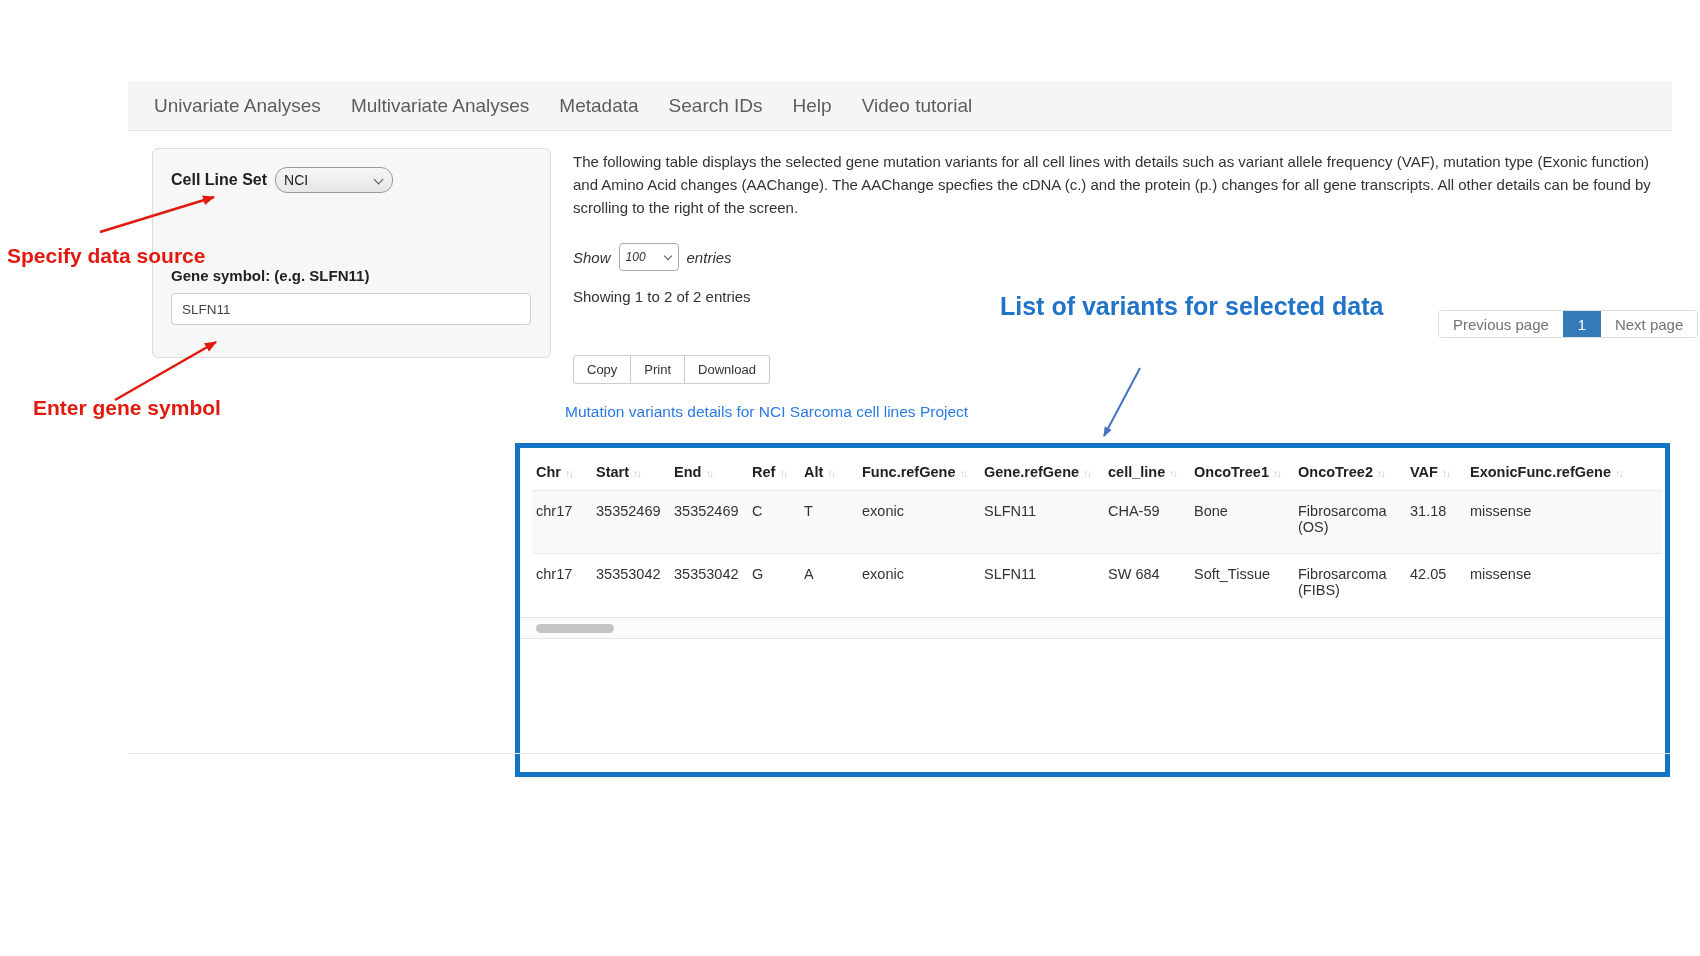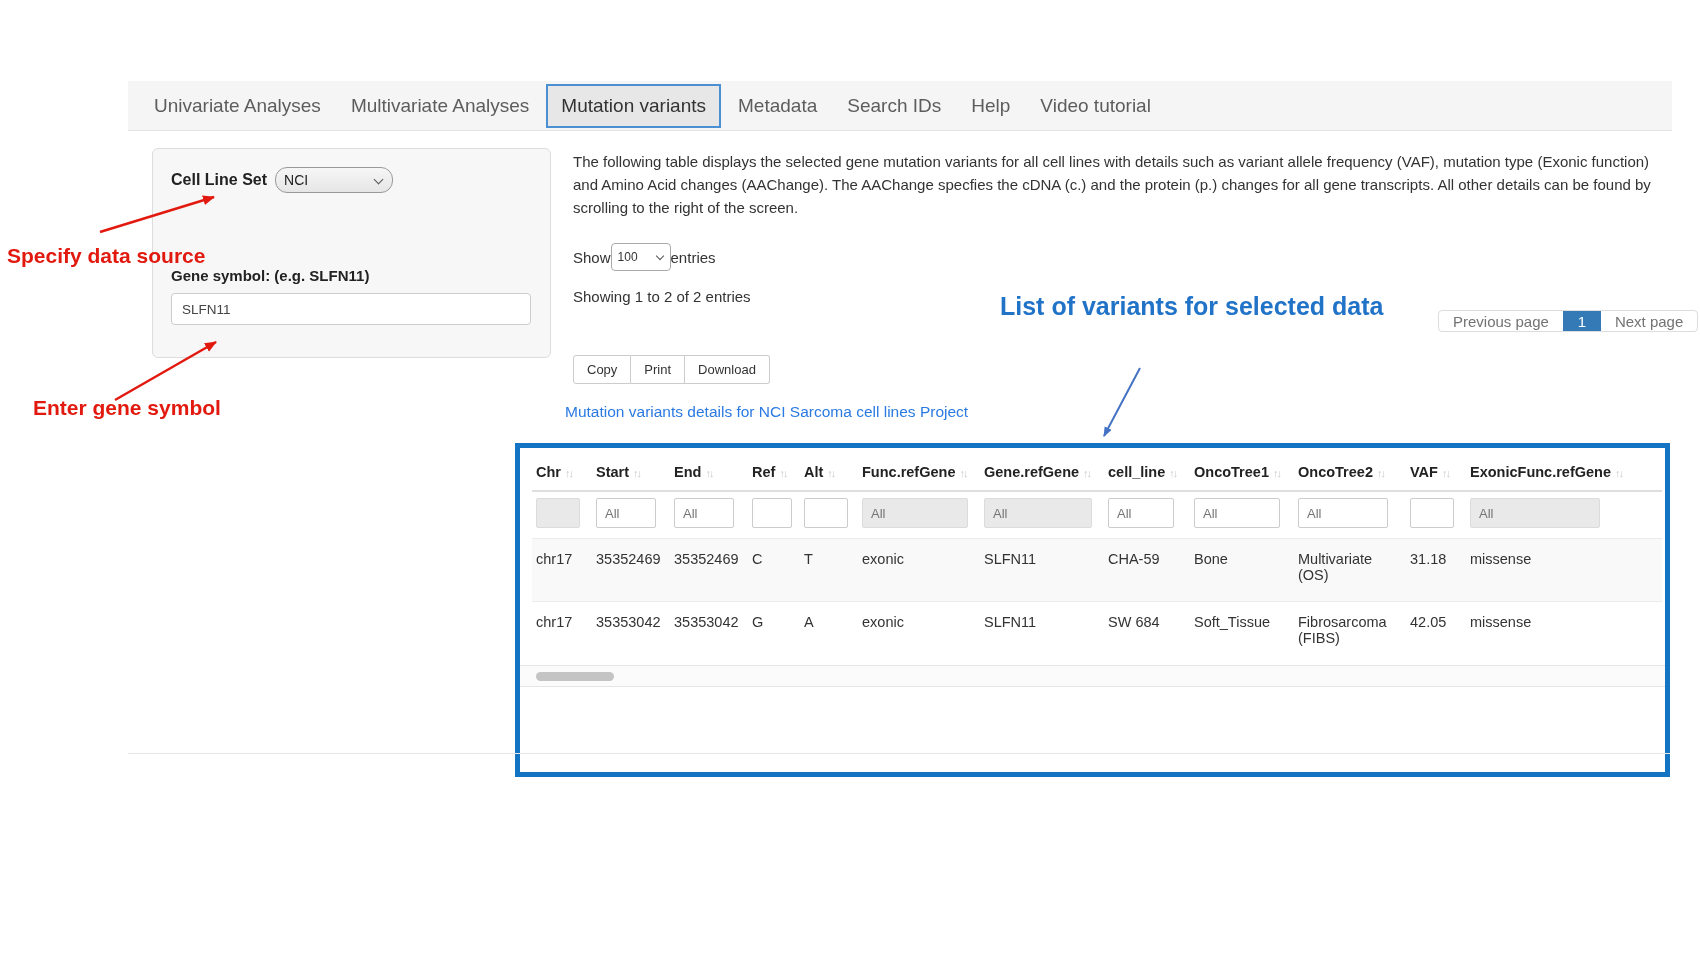--- a/index.html
+++ b/index.html
@@ -33,38 +33,38 @@
   
   .red-note { position:absolute; font-weight:bold; font-size:21px; color:#e2190f; white-space:nowrap; }
   .blue-note { position:absolute; left:1000px; top:288px; font-weight:bold; font-size:25px;
     line-height:36px; color:#2173c8; white-space:nowrap; }
   .overlay { position:absolute; left:0; top:0; width:1700px; height:956px; pointer-events:none; z-index:5; }
 
   
   .desc { position:absolute; left:573px; top:150px; width:1085px; font-size:15px;
     line-height:23px; color:#333; }
   .show-row { position:absolute; left:573px; top:243px; display:flex; align-items:center;
-    font-size:15px; color:#333; }
+    gap:8px; font-size:15px; color:#333;font-style:italic; }
   .mini-select { position:relative; width:60px; height:28px; border:1px solid #aaa; border-radius:4px;
     background:#fff; font-size:12px; color:#333; display:flex; align-items:center;
     padding:0 6px; cursor:pointer;text-align:right; }
   .mini-select .chev { position:absolute; right:7px; top:9px; width:6px; height:6px;
     border-right:1.5px solid #555; border-bottom:1.5px solid #555; transform:rotate(45deg); }
   .showing { position:absolute; left:573px; top:288px; font-size:15px; color:#333; }
   .btn-group { position:absolute; left:573px; top:355px; display:flex; }
   .btn { height:29px; background:#fff; border:1px solid #ccc; font-size:13px; color:#333;
     padding:0 13px; display:flex; align-items:center; cursor:pointer; }
   .btn + .btn { border-left:none; }
   .btn:first-child { border-radius:3px 0 0 3px; }
   .btn:last-child { border-radius:0 3px 3px 0; }
   .table-link { position:absolute; left:565px; top:403px; font-size:15.5px; font-weight:500;
     color:#2a7ae2; cursor:pointer; }
 
   
-  .pagination { position:absolute; left:1438px; top:310px; height:22px; display:flex;
+  .pagination { position:absolute; left:1438px; top:310px; height:28px; display:flex;
     border:1px solid #ddd; border-radius:4px; overflow:hidden; background:#fff; }
   .page-item { font-size:15px; color:#737373; padding:0 14px; display:flex; align-items:center;
     cursor:pointer; white-space:nowrap; }
   .page-item.current { background:#337ab7; color:#fff; width:38px; justify-content:center; padding:0; }
 
   
   .tablebox { position:absolute; left:515px; top:443px; width:1155px; height:334px;
     border:5px solid #1474c4; background:#fff; z-index:2; }
   table.grid { border-collapse:collapse; table-layout:fixed; margin-left:12px; width:1130px; }
   .c0{width:60px}.c1{width:78px}.c2{width:78px}.c3{width:52px}.c4{width:58px}.c5{width:122px}
@@ -90,21 +90,20 @@
     background:#e7e7e7; z-index:3; }
 </style>
 </head>
 <body>
 
 <div id="page">
 
   <div class="navbar">
     <span class="nav-tab">Univariate Analyses</span>
     <span class="nav-tab">Multivariate Analyses</span>
-    <span class="nav-tab active">Mutation variants</span>
     <span class="nav-tab">Metadata</span>
     <span class="nav-tab">Search IDs</span>
     <span class="nav-tab">Help</span>
     <span class="nav-tab">Video tutorial</span>
   </div>
 
   <div class="panel">
     <div class="cls-row">
       <span class="cls-label">Cell Line Set</span>
       <div class="select-box">
@@ -160,47 +159,33 @@
           <th class="c3"><span>Ref</span><span class="sort">↑↓</span></th>
           <th class="c4"><span>Alt</span><span class="sort">↑↓</span></th>
           <th class="c5"><span>Func.refGene</span><span class="sort">↑↓</span></th>
           <th class="c6"><span>Gene.refGene</span><span class="sort">↑↓</span></th>
           <th class="c7"><span>cell_line</span><span class="sort">↑↓</span></th>
           <th class="c8"><span>OncoTree1</span><span class="sort">↑↓</span></th>
           <th class="c9"><span>OncoTree2</span><span class="sort">↑↓</span></th>
           <th class="c10"><span>VAF</span><span class="sort">↑↓</span></th>
           <th class="c11"><span>ExonicFunc.refGene</span><span class="sort">↑↓</span></th>
         </tr>
-        <tr class="filters">
-          <td class="c0"><input class="filter gray f0" placeholder="" style=""></td>
-          <td class="c1"><input class="filter f1" placeholder="All" style=""></td>
-          <td class="c2"><input class="filter f2" placeholder="All" style=""></td>
-          <td class="c3"><input class="filter f3" placeholder="" style=""></td>
-          <td class="c4"><input class="filter f4" placeholder="" style=""></td>
-          <td class="c5"><input class="filter gray f5" placeholder="All" style=""></td>
-          <td class="c6"><input class="filter gray f6" placeholder="All" style=""></td>
-          <td class="c7"><input class="filter f7" placeholder="All" style=""></td>
-          <td class="c8"><input class="filter f8" placeholder="All" style=""></td>
-          <td class="c9"><input class="filter f9" placeholder="All" style=""></td>
-          <td class="c10"><input class="filter f10" placeholder="" style=""></td>
-          <td class="c11"><input class="filter gray f11" placeholder="All" style=""></td>
-        </tr>
       </thead>
       <tbody>
         <tr class="odd">
           <td class="c0">chr17</td>
           <td class="c1">35352469</td>
           <td class="c2">35352469</td>
           <td class="c3">C</td>
           <td class="c4">T</td>
           <td class="c5">exonic</td>
           <td class="c6">SLFN11</td>
           <td class="c7">CHA-59</td>
           <td class="c8">Bone</td>
-          <td class="c9">Multivariate (OS)</td>
+          <td class="c9">Fibrosarcoma (OS)</td>
           <td class="c10">31.18</td>
           <td class="c11">missense</td>
         </tr>
         <tr class="even">
           <td class="c0">chr17</td>
           <td class="c1">35353042</td>
           <td class="c2">35353042</td>
           <td class="c3">G</td>
           <td class="c4">A</td>
           <td class="c5">exonic</td>

